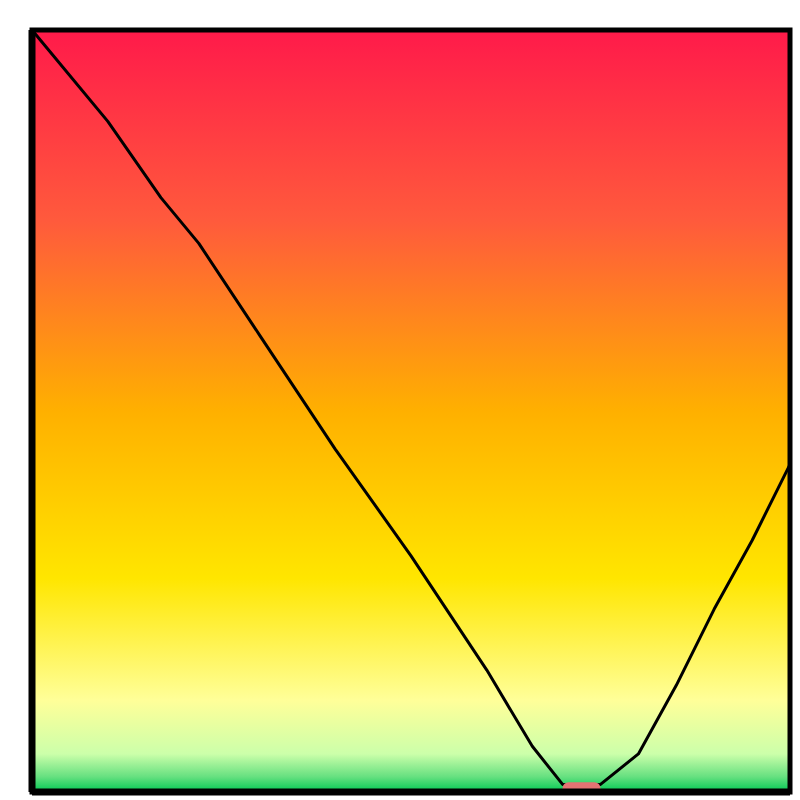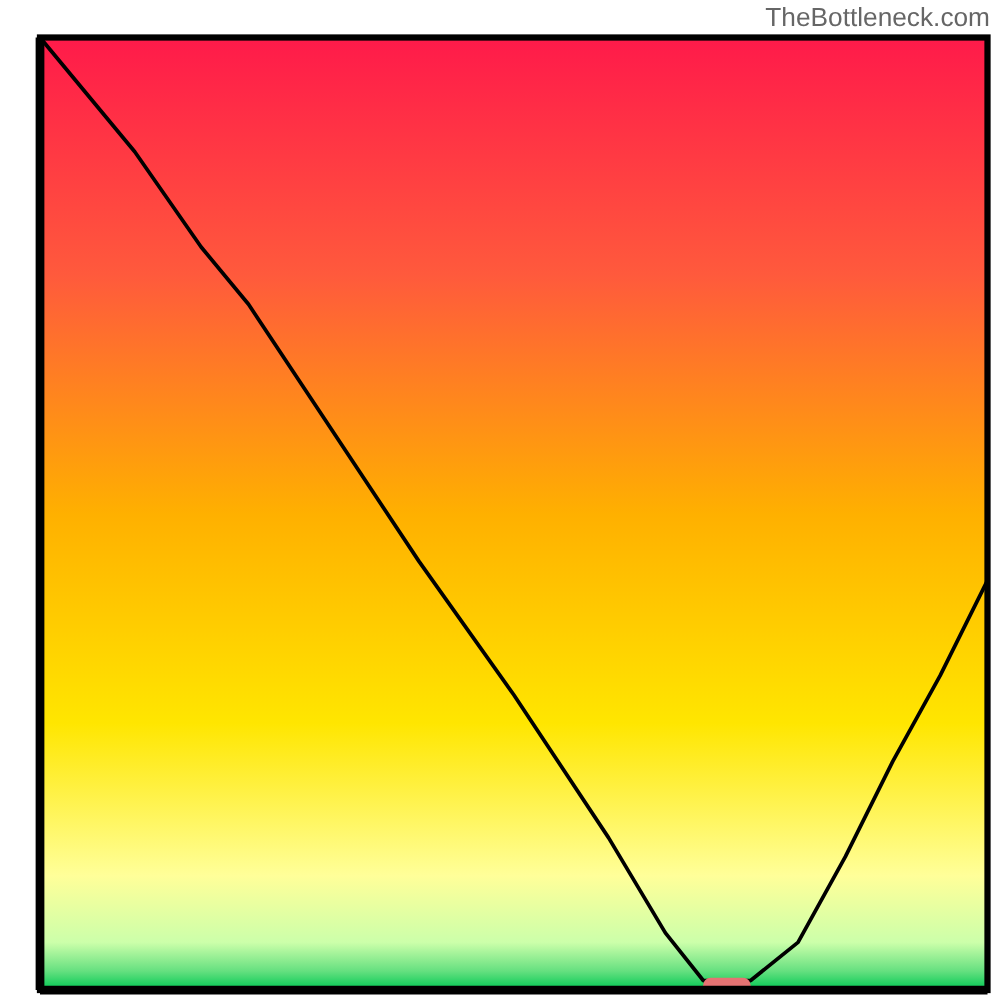--- a/index.html
+++ b/index.html
@@ -26,21 +26,20 @@
     z-index: 10;
   }
   svg {
     display: block;
   }
 </style>
 </head>
 <body>
 
 <div class="container">
-  <div class="watermark">TheBottleneck.com</div>
   <svg id="chart-svg" width="800" height="800">
     <defs>
       <linearGradient id="bg-grad" x1="0" y1="0" x2="0" y2="1">
           <stop offset="0%" stop-color="#ff1a4a"></stop>
           <stop offset="25%" stop-color="#ff5a3c"></stop>
           <stop offset="50%" stop-color="#ffb000"></stop>
           <stop offset="72%" stop-color="#ffe600"></stop>
           <stop offset="88%" stop-color="#ffff99"></stop>
           <stop offset="95%" stop-color="#ccffaa"></stop>
           <stop offset="98%" stop-color="#66e080"></stop>

